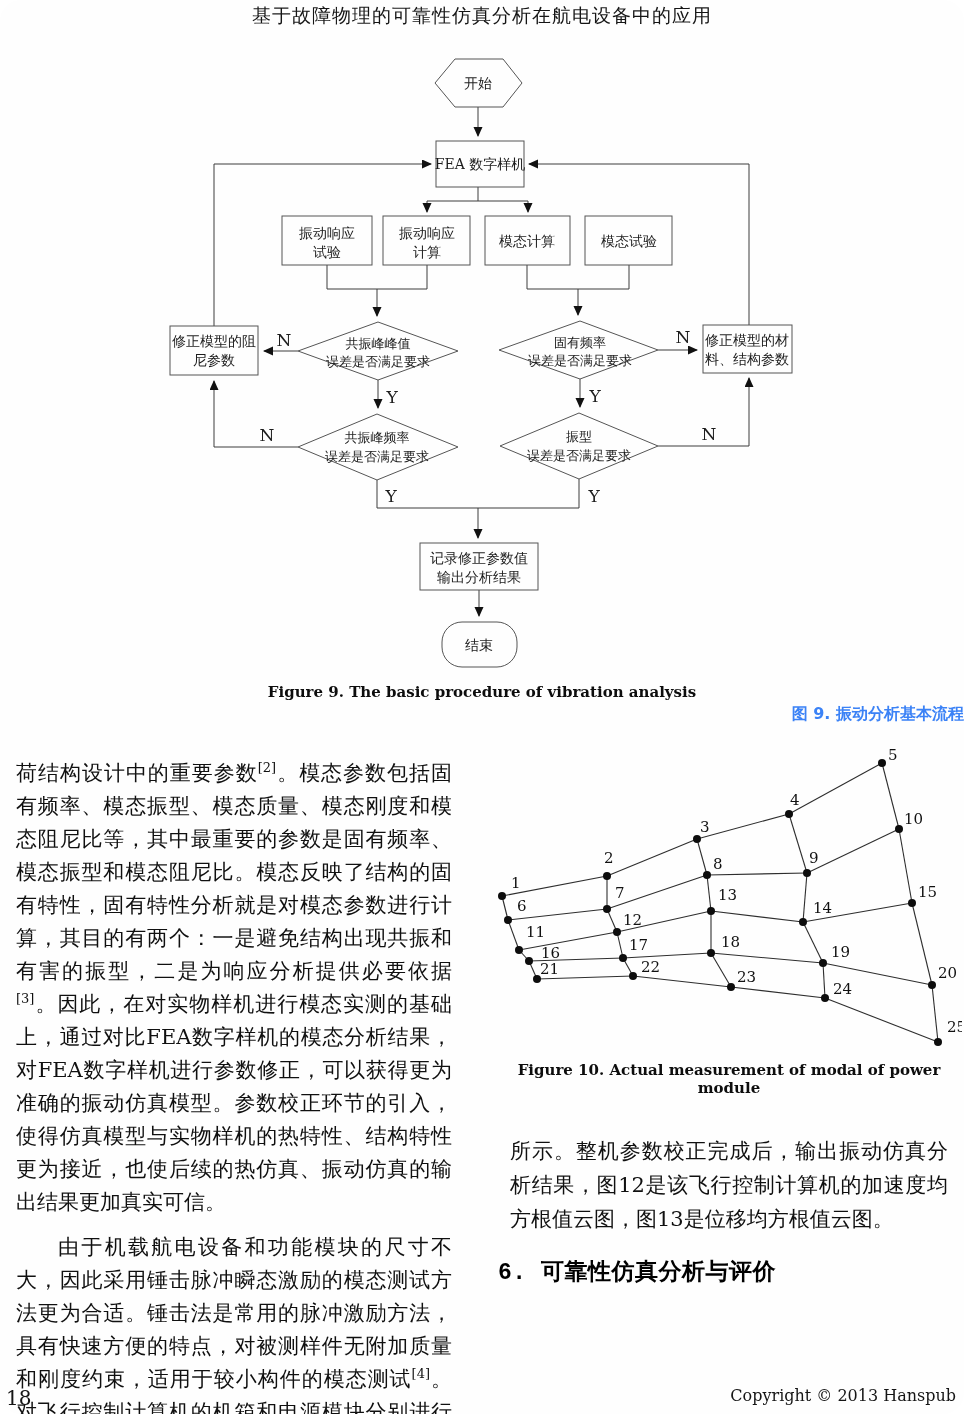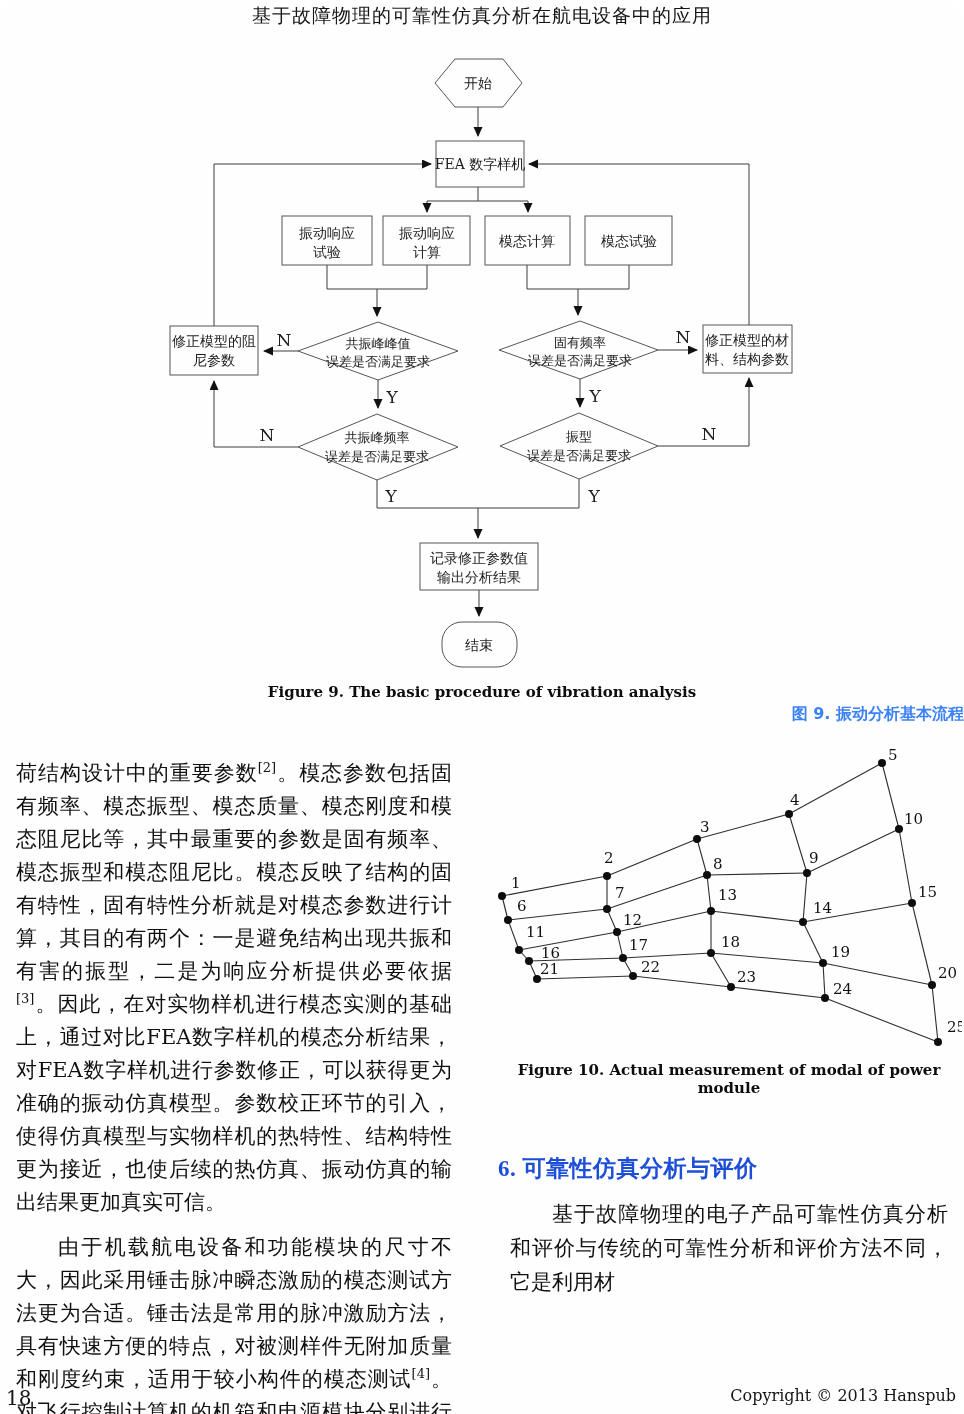--- a/index.html
+++ b/index.html
@@ -15,22 +15,22 @@
   .fc-text-sm{font-size:13px;}
   .fc-ny{font-size:17px;fill:#222;}
   .cap-en{font-size:15px;font-weight:bold;text-align:center;color:#0d0d0d;}
   .cap-zh{font-size:16px;font-weight:bold;text-align:right;color:#3b82f6;
           font-family:"DejaVu Sans","Liberation Sans",sans-serif;}
   .col{width:460px;}
   .para{margin:12px;font-size:21px;line-height:33px;text-align:justify;color:#101010;}
   .para sup{font-size:13px;line-height:0;}
   .indent{text-indent:42px;}
   .col-right .para{line-height:34px;}
-  .section-heading{margin:31px 0 13px 0;font-size:23px;font-weight:bold;color:#1d4ed8;
-          font-family:Liberation Serif, serif;letter-spacing:0.5px;}
+  .section-heading{margin:20px 0 13px 0;font-size:23px;font-weight:bold;color:#000000;
+          font-family:Liberation Mono, monospace;letter-spacing:0.5px;}
   svg.mesh line{stroke:#2e2e2e;stroke-width:1.1;}
   svg.mesh circle{fill:#0d0d0d;}
   svg.mesh text{font-family:"DejaVu Serif","Liberation Serif",serif;font-size:15px;fill:#111;}
   .footer-num{top:1386px;left:6px;font-size:20px;color:#151515;}
   .footer-copy{top:1386px;right:8px;font-size:16px;color:#151515;}
 </style>
 </head>
 <body>
 
 <div class="page">
@@ -210,20 +210,20 @@
       <text x="239" y="237">23</text>
       <circle cx="327" cy="253" r="4"></circle>
       <text x="335" y="249">24</text>
       <circle cx="440" cy="297" r="4"></circle>
       <text x="449" y="287">25</text>
     </svg>
 
   <div class="abs cap-en" style="top:1061px;left:498px;width:462px;">Figure 10. Actual measurement of modal of power module</div>
 
   <div class="abs col col-right" style="top:1122px;left:498px;width:462px;">
+    <p class="para"><span>所示。整机参数校正完成后，输出振动仿真分析结果，图12是该飞行控制计算机的加速度均方根值云图，图13是位移均方根值云图。</span></p>
     <h2 class="section-heading">6.  可靠性仿真分析与评价</h2>
-    <p class="para indent"><span>基于故障物理的电子产品可靠性仿真分析和评价与传统的可靠性分析和评价方法不同，它是利用材</span></p>
   </div>
 
   <div class="abs footer-num">18</div>
   <div class="abs footer-copy">Copyright © 2013 Hanspub</div>
 
 </div>
 
 </body></html>

